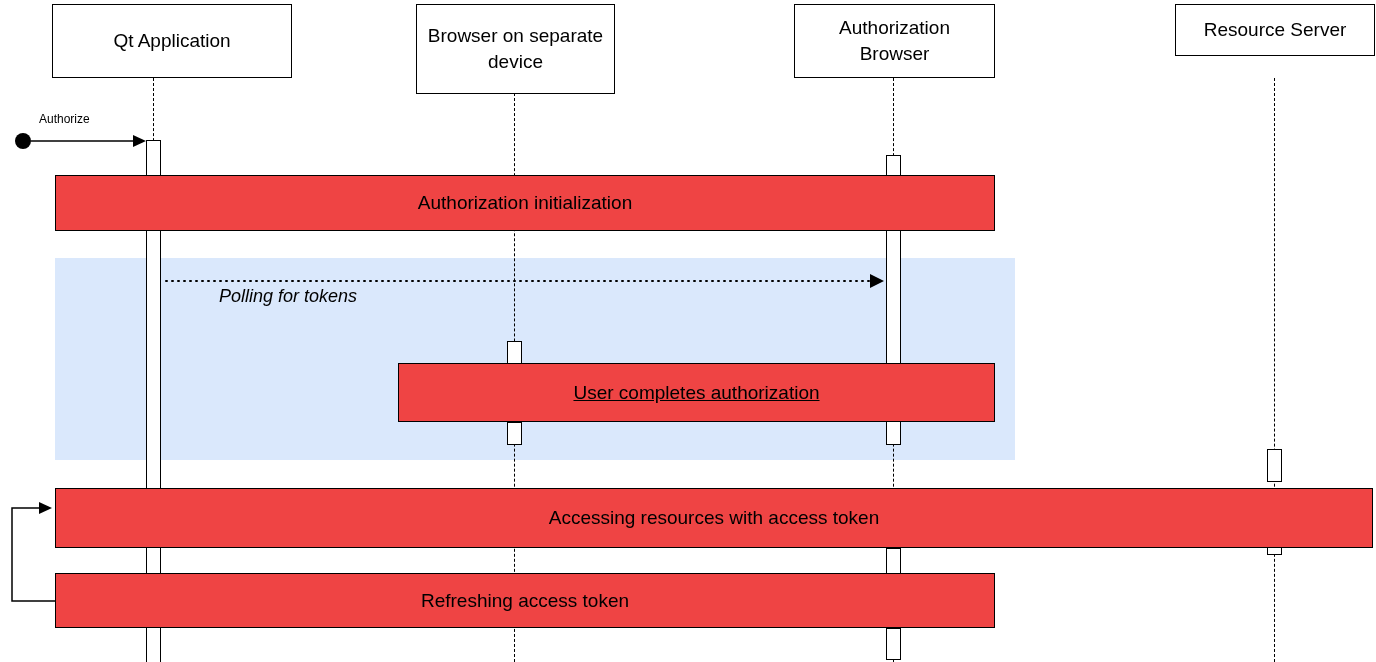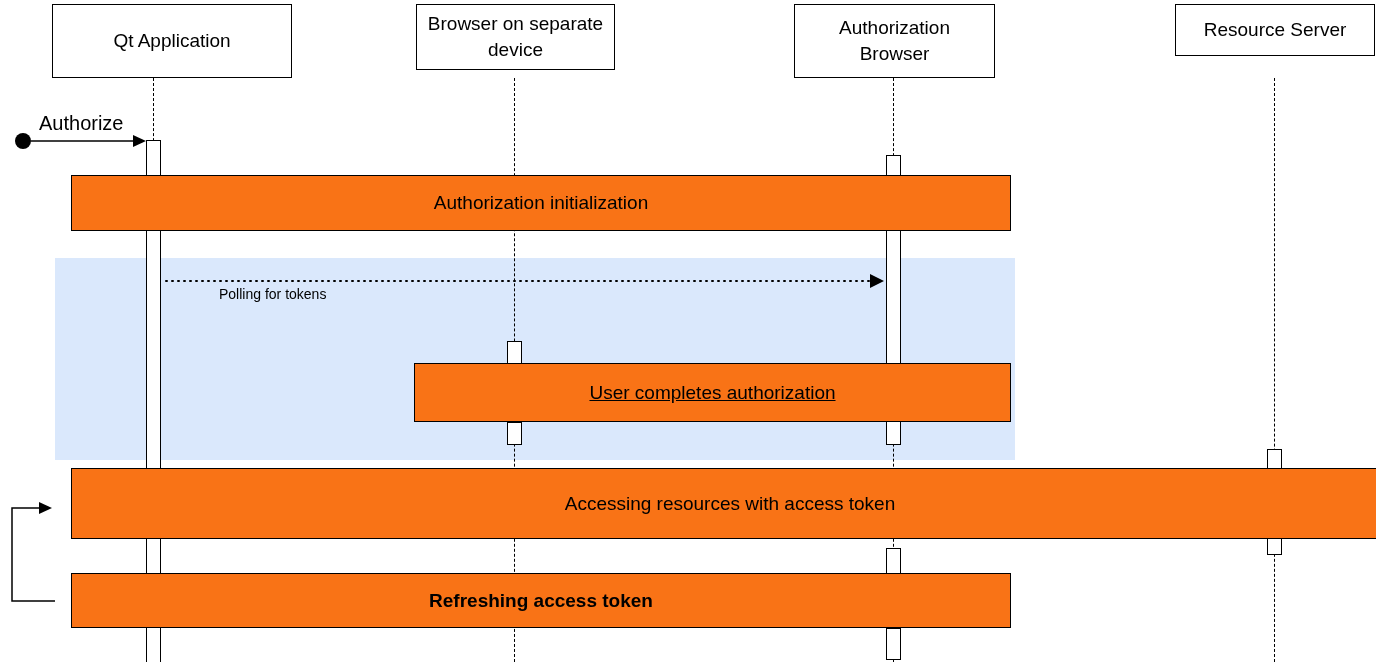--- a/index.html
+++ b/index.html
@@ -36,42 +36,42 @@
     position: absolute;
     width: 13px;
     background: #fff;
     border: 1.5px solid #000;
     box-sizing: content-box;
     z-index: 2;
   }
   .frame {
     position: absolute;
     border: 1.5px solid #000;
-    background: #f97316;
+    background: #ef4444;
     display: flex;
     align-items: center;
     justify-content: center;
     text-align: center;
     font-size: 19px;
     box-sizing: border-box;
     z-index: 3;
-    margin-left: 16px;
   }
   .highlight {
     position: absolute;
     z-index: 0;
   }
   .msg-label {
     position: absolute;
-    font-size: 20px;
+    font-size: 12px;
     z-index: 6;
     white-space: nowrap;
   }
   .msg-label.italic {
-    font-size: 14px;
+    font-style: italic;
+    font-size: 18px;
   }
   svg.arrows {
     position: absolute;
     left: 0;
     top: 0;
     z-index: 5;
     pointer-events: none;
   }
 </style>
 </head>
@@ -95,31 +95,31 @@
   <div class="activation" style="left:1267px; top:535px; height:18px;"></div>
   <div class="activation" style="left:886px; top:548px; height:25px;"></div>
   <div class="activation" style="left:886px; top:628px; height:30px;"></div>
 
   <div class="frame" style="left:55px; top:175px; width:940px; height:56px;">
     <span>Authorization initialization</span>
   </div>
   <div class="frame" style="left:398px; top:363px; width:597px; height:59px;text-decoration:underline;">
     <span>User completes authorization</span>
   </div>
-  <div class="frame" style="left:55px; top:468px; width:1318px; height:71px;">
+  <div class="frame" style="left:55px; top:488px; width:1318px; height:60px;">
     <span>Accessing resources with access token</span>
   </div>
-  <div class="frame" style="left:55px; top:573px; width:940px; height:55px;font-weight:bold;">
+  <div class="frame" style="left:55px; top:573px; width:940px; height:55px;">
     <span>Refreshing access token</span>
   </div>
 
   <div class="actor" style="left:52px; top:4px; width:240px; height:74px;">
     <span>Qt Application</span>
   </div>
-  <div class="actor" style="left:416px; top:4px; width:199px; height:66px;">
+  <div class="actor" style="left:416px; top:4px; width:199px; height:90px;">
     <span>Browser on separate device</span>
   </div>
   <div class="actor" style="left:794px; top:4px; width:201px; height:74px;">
     <span>Authorization Browser</span>
   </div>
   <div class="actor" style="left:1175px; top:4px; width:200px; height:52px;">
     <span>Resource Server</span>
   </div>
 
   <svg class="arrows" width="1376" height="662" viewBox="0 0 1376 662" xmlns="http://www.w3.org/2000/svg">

